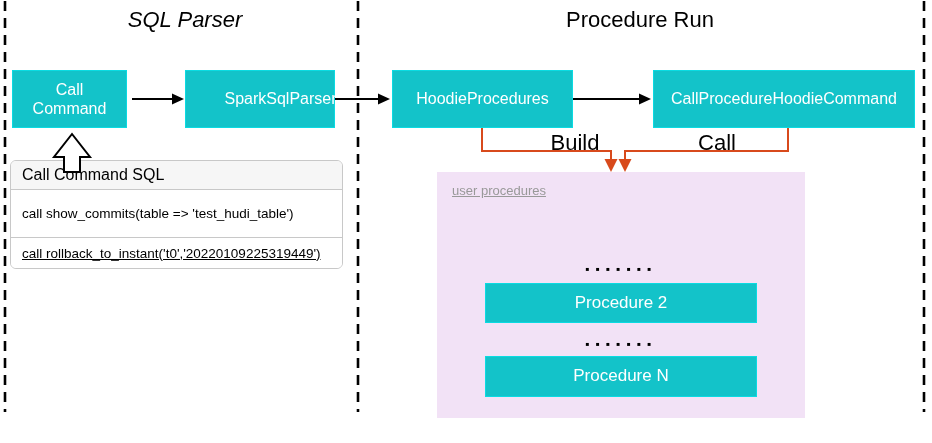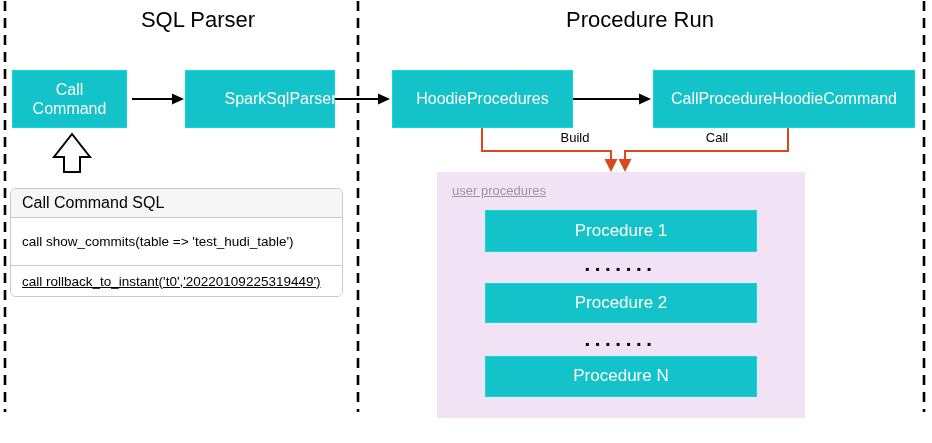--- a/index.html
+++ b/index.html
@@ -12,23 +12,23 @@
     position:relative;width:932px;height:443px;background:#ffffff;overflow:hidden;
     font-family:"Liberation Sans","DejaVu Sans",sans-serif;color:#000;
   }
   .overlay{position:absolute;left:0;top:0;width:932px;height:443px;z-index:3;pointer-events:none;}
   .section-title{position:absolute;top:7px;font-size:22px;text-align:center;z-index:2;}
   .node{
     position:absolute;background:var(--node-fill);border:1.5px solid var(--node-border);
     color:#ffffff;display:flex;align-items:center;justify-content:center;text-align:center;
     font-size:16px;line-height:1.2;box-sizing:border-box;z-index:1;
   }
-  .edge-label{position:absolute;font-size:13px;text-align:center;width:70px;z-index:2;}
+  .edge-label{position:absolute;font-size:22px;text-align:center;width:70px;z-index:2;}
   .sql-panel{
-    position:absolute;left:10px;top:188px;width:333px;z-index:1;
+    position:absolute;left:10px;top:160px;width:333px;z-index:1;
     border:1px solid var(--panel-border);border-radius:6px;background:#ffffff;
     box-sizing:border-box;overflow:hidden;text-align:center;
   }
   .sql-panel-header{
     background:var(--panel-header-bg);border-bottom:1px solid var(--panel-border);
     font-size:16px;padding:5px 11px;height:29px;box-sizing:border-box;display:flex;align-items:center;
   }
   .sql-row{
     font-size:13.5px;padding:0 11px;height:31px;box-sizing:border-box;
     display:flex;align-items:center;background:#ffffff;white-space:nowrap;margin-top:8px;
@@ -75,40 +75,39 @@
       <polyline points="482,128 482,151 611,151 611,160" fill="none" stroke="#d84a1c" stroke-width="2"></polyline>
       <polygon points="611,172 604.5,159 617.5,159" fill="#d84a1c"></polygon>
     </g>
 
     <g>
       <polyline points="788,128 788,151 625,151 625,160" fill="none" stroke="#d84a1c" stroke-width="2"></polyline>
       <polygon points="625,172 618.5,159 631.5,159" fill="#d84a1c"></polygon>
     </g>
   </svg>
 
-  <div class="section-title" style="left:108px;width:180px;">SQL Parser</div>
+  <div class="section-title" style="left:95px;width:180px;font-style:italic;">SQL Parser</div>
   <div class="section-title" style="left:540px;width:200px;">Procedure Run</div>
 
   <div class="node" style="left:12px;top:70px;width:115px;height:58px;padding:0 14px;">Call Command</div>
   <div class="node" style="left:185px;top:70px;width:150px;height:58px;padding-left:41px;">SparkSqlParser</div>
 
   <div class="sql-panel">
     <div class="sql-panel-header">Call Command SQL</div>
     <div class="sql-row">call show_commits(table =&gt; 'test_hudi_table')</div>
     <div class="sql-row">call rollback_to_instant('t0','20220109225319449')</div>
   </div>
 
   <div class="node" style="left:392px;top:70px;width:181px;height:58px;">HoodieProcedures</div>
   <div class="node" style="left:653px;top:70px;width:262px;height:58px;">CallProcedureHoodieCommand</div>
 
   <div class="edge-label" style="left:540px;top:130px;">Build</div>
   <div class="edge-label" style="left:682px;top:130px;text-align:center;">Call</div>
 
   <div class="proc-container"></div>
   <div class="proc-container-label">user procedures</div>
 
-  <div class="node proc-node" style="top:210px;height:42px;">Procedure 1</div>
   <div class="dots" style="top:261px;">▪▪▪▪▪▪▪</div>
   <div class="node proc-node" style="top:283px;height:40px;">Procedure 2</div>
   <div class="dots" style="top:336px;">▪▪▪▪▪▪▪</div>
   <div class="node proc-node" style="top:356px;height:41px;">Procedure N</div>
 
 </div>
 
 </body></html>

